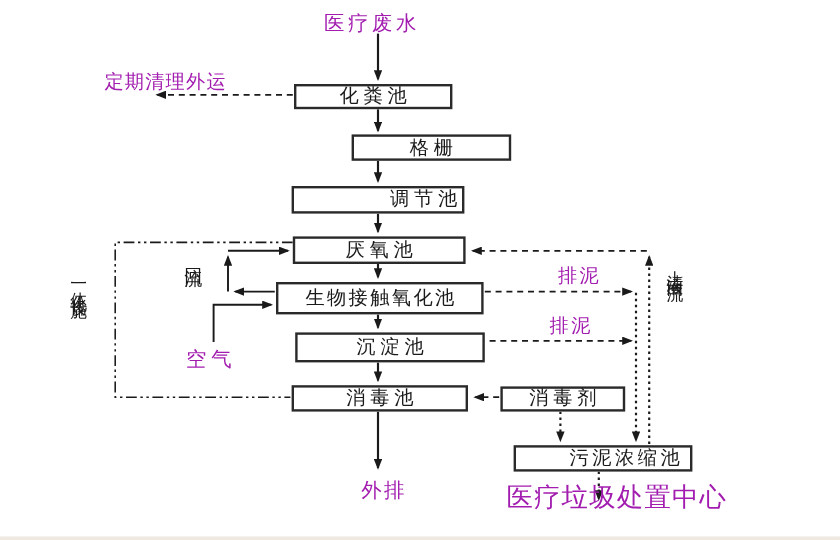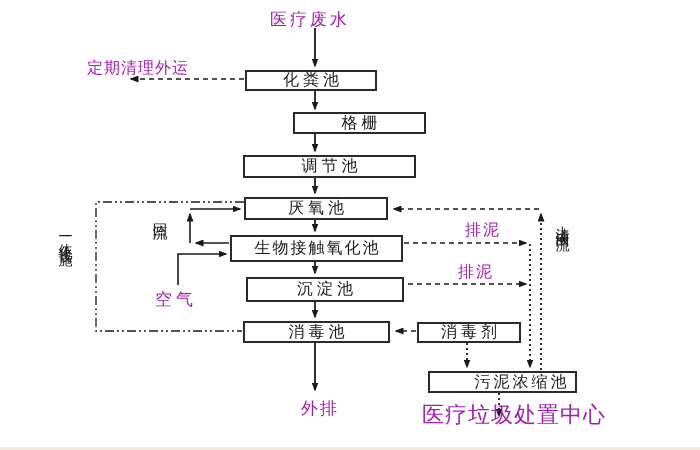--- a/index.html
+++ b/index.html
@@ -97,21 +97,21 @@
   <div class="vtext" style="left:554px; top:214px;">上清液回流</div>
   <div class="lbl" style="left:301px; top:397px; font-size:17px; letter-spacing:2px;">外排</div>
   <div class="lbl" style="left:422px; top:400px; font-size:22px; letter-spacing:1px;text-align:right;">医疗垃圾处置中心</div>
 
   <div class="box" style="left:245px; top:70px; width:132px; height:21px;">
     <span>化粪池</span>
   </div>
   <div class="box" style="left:245px; top:112px; width:133px; height:22px;margin-left:48px;">
     <span>格栅</span>
   </div>
-  <div class="box" style="left:243px; top:155px; width:173px; height:23px;">
+  <div class="box" style="left:243px; top:155px; width:144px; height:23px;justify-content:flex-end;">
     <span>调节池</span>
   </div>
   <div class="box" style="left:244px; top:197px; width:144px; height:23px;">
     <span>厌氧池</span>
   </div>
   <div class="box" style="left:230px; top:235px; width:173px; height:27px; letter-spacing:2px; text-indent:2px;">
     <span>生物接触氧化池</span>
   </div>
   <div class="box" style="left:246px; top:277px; width:158px; height:25px;">
     <span>沉淀池</span>

